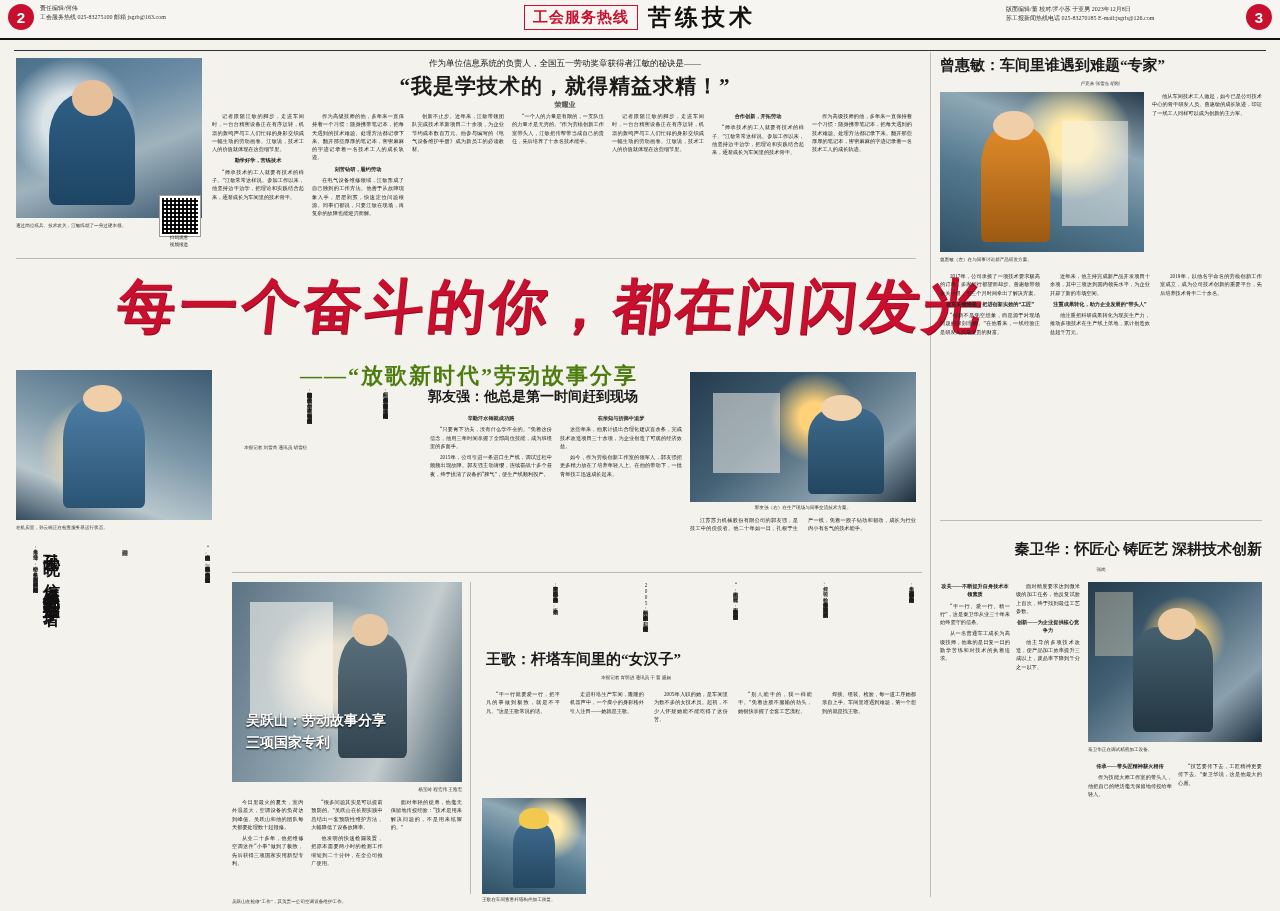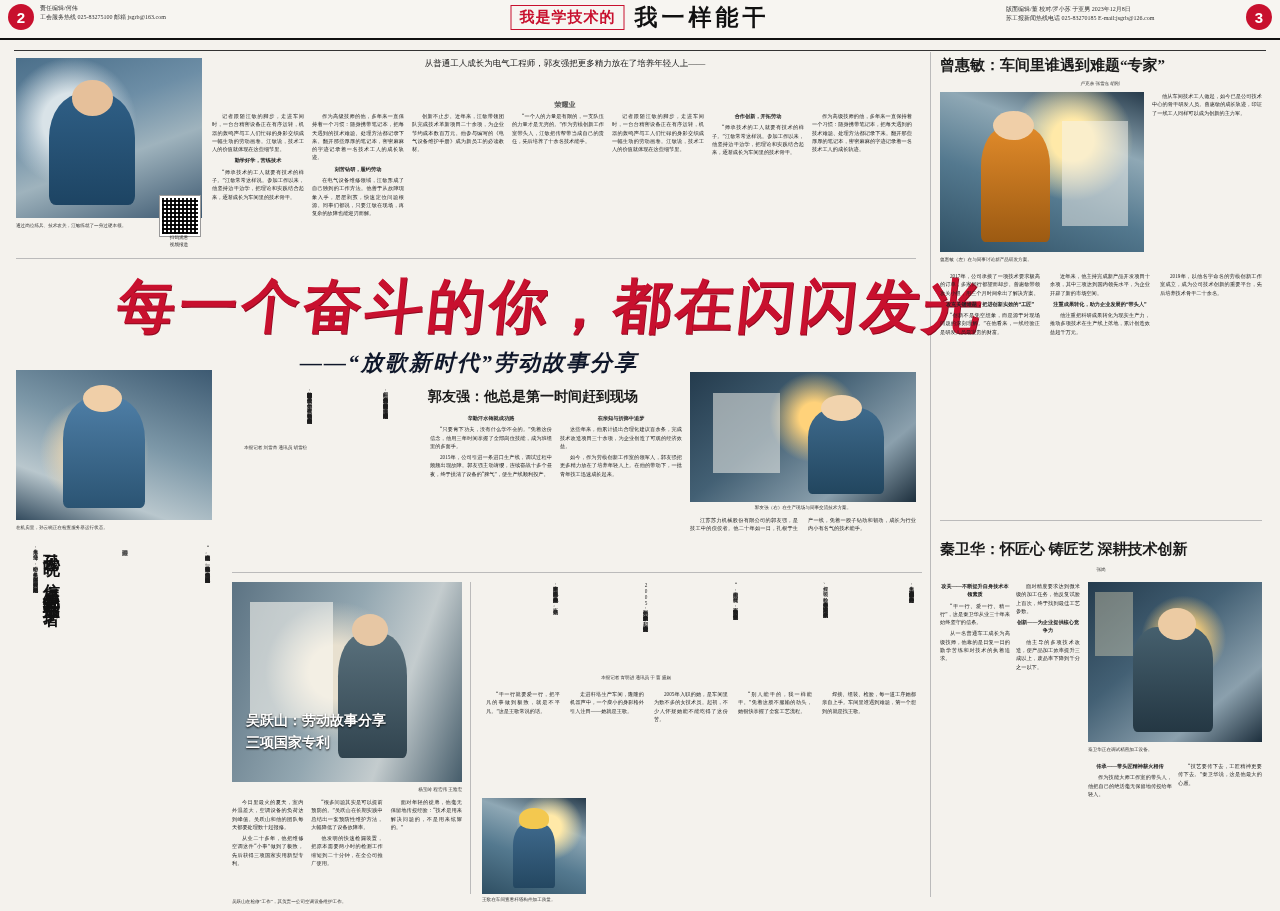--- a/index.html
+++ b/index.html
@@ -64,55 +64,56 @@
 
   
   .banner{
     position:absolute;left:118px;top:268px;width:790px;height:68px;
     color:#c8102e;font-family:"Liberation Serif",serif;font-weight:bold;
     font-size:58px;letter-spacing:4px;white-space:nowrap;
     transform:skewX(-6deg);
     text-shadow:1px 1px 0 #8d0a20;
   }
   .banner-sub{
-    position:absolute;left:300px;top:348px;width:620px;
-    font-size:22px;font-weight:bold;letter-spacing:2px;color:#0f172a;font-style:italic;
+    position:absolute;left:300px;top:361px;width:620px;
+    font-size:22px;font-weight:bold;letter-spacing:2px;color:#4d7c0f;
   }
 
   
   .vtitle{writing-mode:vertical-rl;text-orientation:upright;font-weight:bold;}
 </style>
 </head>
 <body>
 
 <div class="page">
 
   <div class="masthead">
     <div class="mh-badge">2</div>
     <div class="mh-left">
       <div>责任编辑/何伟</div>
       <div>工会服务热线  025-83275100   邮箱 jsgrb@163.com</div>
     </div>
     <div class="mh-center">
-      <div class="mh-logo">我是学技术的</div>
-      <div class="mh-title">我一样能干</div>
+      <div class="mh-logo">工会服务热线</div>
+      <div class="mh-title">苦练技术</div>
     </div>
     <div class="mh-right">
       <div>版面编辑/董  校对/罗小苏  于亚男      2023年12月8日</div>
       <div>苏工报新闻热线电话 025-83270185  E-mail:jsgrb@126.com</div>
     </div>
     <div class="mh-pagenum">3</div>
   </div>
 
   <div class="rule-h" style="left:14px;top:50px;width:1252px;background:#333;"></div>
   <div class="rule-v" style="left:930px;top:52px;height:845px;"></div>
   <div class="rule-h" style="left:940px;top:520px;width:322px;"></div>
   <div class="rule-h" style="left:16px;top:258px;width:900px;"></div>
 
-  <div class="hl" style="left:215px;top:58px;width:700px;font-size:8.5px;text-align:center;font-weight:normal;">从普通工人成长为电气工程师，郭友强把更多精力放在了培养年轻人上——</div>
+  <div class="hl" style="left:215px;top:58px;width:700px;font-size:8.5px;text-align:center;font-weight:normal;">作为单位信息系统的负责人，全国五一劳动奖章获得者江敏的秘诀是——</div>
+  <div class="hl" style="left:215px;top:72px;width:700px;font-size:21px;text-align:center;letter-spacing:1px;">“我是学技术的，就得精益求精！”</div>
   <div class="hl" style="left:215px;top:100px;width:700px;font-size:7px;text-align:center;font-weight:bold;color:#555;">荣耀业</div>
 
   <div class="photo ph-a" style="left:16px;top:58px;width:186px;height:160px;">
     <div style="position:absolute;left:18%;top:22%;width:46%;height:70%;border-radius:40% 40% 8% 8%;background:linear-gradient(180deg,#2f5f86 0%,#1d4463 100%);"></div>
     <div style="position:absolute;left:30%;top:14%;width:22%;height:22%;border-radius:50%;background:#e6c09a;"></div>
   </div>
   <div class="cap" style="left:16px;top:222px;width:140px;text-align:left;">通过岗位练兵、技术攻关，江敏练就了一身过硬本领。</div>
   <div class="qr" style="left:160px;top:196px;width:36px;height:36px;"></div>
   <div class="cap" style="left:156px;top:234px;width:46px;white-space:pre-line;">扫码观看
 视频报道</div>
@@ -207,20 +208,21 @@
     <p>今日里最火的夏天，室内外温差大，空调设备的负荷达到峰值。吴跃山和他的团队每天都要处理数十起报修。</p>
     <p>从业二十多年，他把维修空调这件“小事”做到了极致，先后获得三项国家实用新型专利。</p>
     <p>“很多问题其实是可以提前预防的。”吴跃山在长期实践中总结出一套预防性维护方法，大幅降低了设备故障率。</p>
     <p>他发明的快速检漏装置，把原本需要两小时的检测工作缩短到二十分钟，在全公司推广使用。</p>
     <p>面对年轻的徒弟，他毫无保留地传授经验：“技术是用来解决问题的，不是用来炫耀的。”</p>
   </div>
   <div class="cap" style="left:232px;top:898px;width:230px;text-align:left;">吴跃山在检修“工作”，其负责一公司空调设备维护工作。</div>
 
   <div class="rule-v" style="left:470px;top:582px;height:312px;"></div>
 
+  <div class="hl" style="left:486px;top:650px;width:300px;font-size:15px;">王歌：杆塔车间里的“女汉子”</div>
   <div class="cap" style="left:486px;top:674px;width:300px;text-align:center;">本报记者  青明进  通讯员  于  曹  盛娓</div>
 
   <div class="col-text" style="position:absolute;left:482px;top:582px;width:78px;height:62px;">
     <span>走进杆塔生产车间，隆隆的机器声中，一个瘦小的身影格外引人注目——她就是王歌。</span>
   </div>
   <div class="col-text" style="position:absolute;left:572px;top:582px;width:78px;height:62px;">
     <span>2005年入职的她，是车间里为数不多的女技术员。起初，不少人怀疑她能不能吃得了这份苦。</span>
   </div>
   <div class="col-text" style="position:absolute;left:662px;top:582px;width:78px;height:62px;">
     <span>“别人能干的，我一样能干。”凭着这股不服输的劲头，她很快掌握了全套工艺流程。</span>
@@ -274,21 +276,21 @@
   </div>
   <div class="htext" style="position:absolute;left:1050px;top:272px;width:100px;height:236px;">
     <p>近年来，他主持完成新产品开发项目十余项，其中三项达到国内领先水平，为企业开辟了新的市场空间。</p>
     <p style="text-align:center;font-weight:bold;text-indent:0;">注重成果转化，助力企业发展的“带头人”</p>
     <p>他注重把科研成果转化为现实生产力，推动多项技术在生产线上落地，累计创造效益超千万元。</p>
   </div>
   <div class="htext" style="position:absolute;left:1160px;top:272px;width:102px;height:236px;">
     <p>2019年，以他名字命名的劳模创新工作室成立，成为公司技术创新的重要平台，先后培养技术骨干二十余名。</p>
   </div>
 
-  <div class="hl" style="left:940px;top:540px;width:322px;font-size:15px;text-align:left;">秦卫华：怀匠心 铸匠艺 深耕技术创新</div>
+  <div class="hl" style="left:940px;top:540px;width:322px;font-size:15px;text-align:right;">秦卫华：怀匠心 铸匠艺 深耕技术创新</div>
   <div class="cap" style="left:940px;top:566px;width:322px;text-align:center;">张岗</div>
 
   <div class="photo ph-d" style="left:1088px;top:582px;width:174px;height:160px;">
     <div style="position:absolute;left:26%;top:28%;width:46%;height:66%;border-radius:30% 30% 6% 6%;background:linear-gradient(180deg,#46606e 0%,#243743 100%);"></div>
     <div style="position:absolute;left:40%;top:16%;width:22%;height:20%;border-radius:50%;background:#eccba3;"></div>
     <div style="position:absolute;left:4%;top:6%;width:22%;height:40%;background:rgba(255,240,200,.35);"></div>
   </div>
   <div class="cap" style="left:1088px;top:746px;width:174px;text-align:left;">秦卫华正在调试精密加工设备。</div>
 
   <div class="htext" style="position:absolute;left:940px;top:582px;width:70px;height:312px;">

